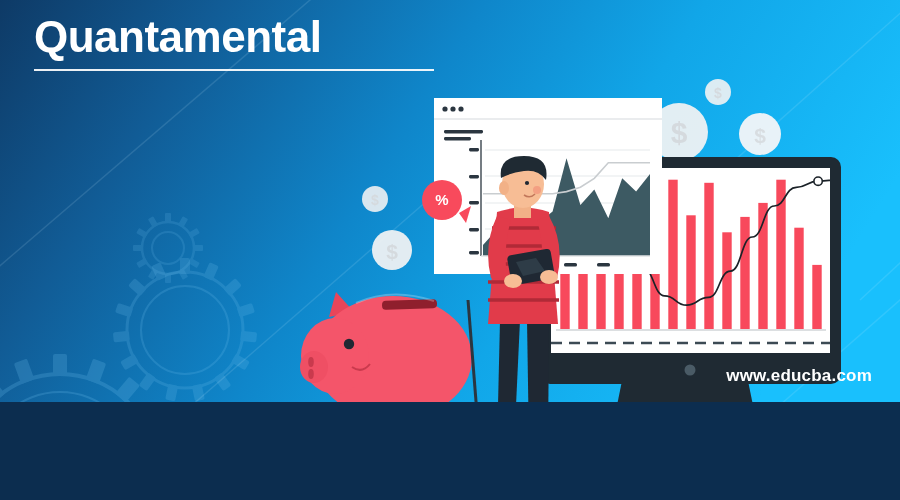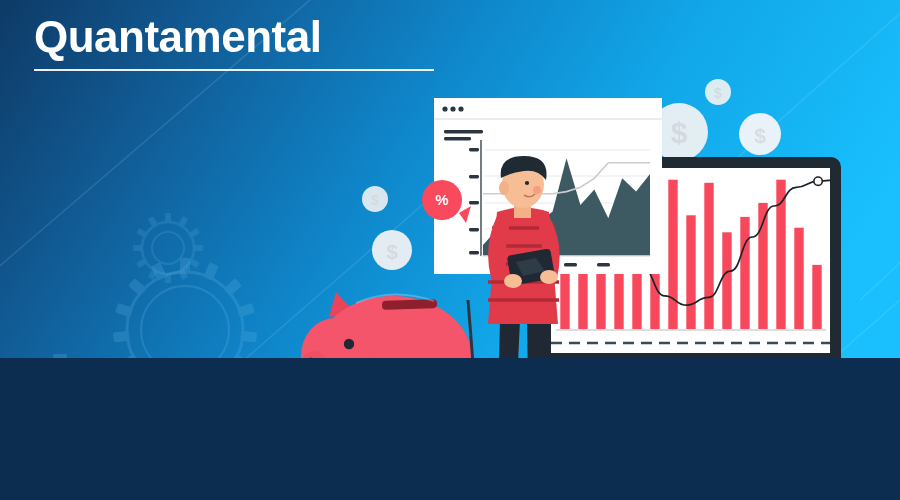--- a/index.html
+++ b/index.html
@@ -1,18 +1,18 @@
 <!DOCTYPE html>
 <html><head>
 <meta charset="utf-8">
 <style>
   html,body{margin:0;padding:0;background:#0c2d4f;}
   body{font-family:"Liberation Sans", sans-serif;}
   #stage{
-    position:relative;width:900px;height:358px;overflow:hidden;
+    position:relative;width:900px;height:402px;overflow:hidden;
     background:linear-gradient(100deg,#0e3a66 0%,#115c96 22%,#0f86ca 48%,#11a6e8 70%,#17b7f5 88%,#18bdfb 100%);
   }
   .abs{position:absolute;}
 
   
   .bg-svg{position:absolute;left:0;top:0;width:900px;height:500px;}
 
   
   #title-block{left:34px;top:14px;}
   #page-title{
@@ -313,14 +313,15 @@
         <ellipse cx="513" cy="281" rx="9" ry="7" fill="#f7bd95"></ellipse>
         <ellipse cx="549" cy="277" rx="9" ry="7" fill="#f7bd95"></ellipse>
       </g>
 
       <line x1="468" y1="300" x2="480" y2="452" stroke="#2b3640" stroke-width="3"></line>
     </svg>
 
     <div id="pct-label" class="abs">%</div>
   </div>
 
+  <div id="watermark" class="abs">www.educba.com</div>
 
 </div>
 
 </body></html>

